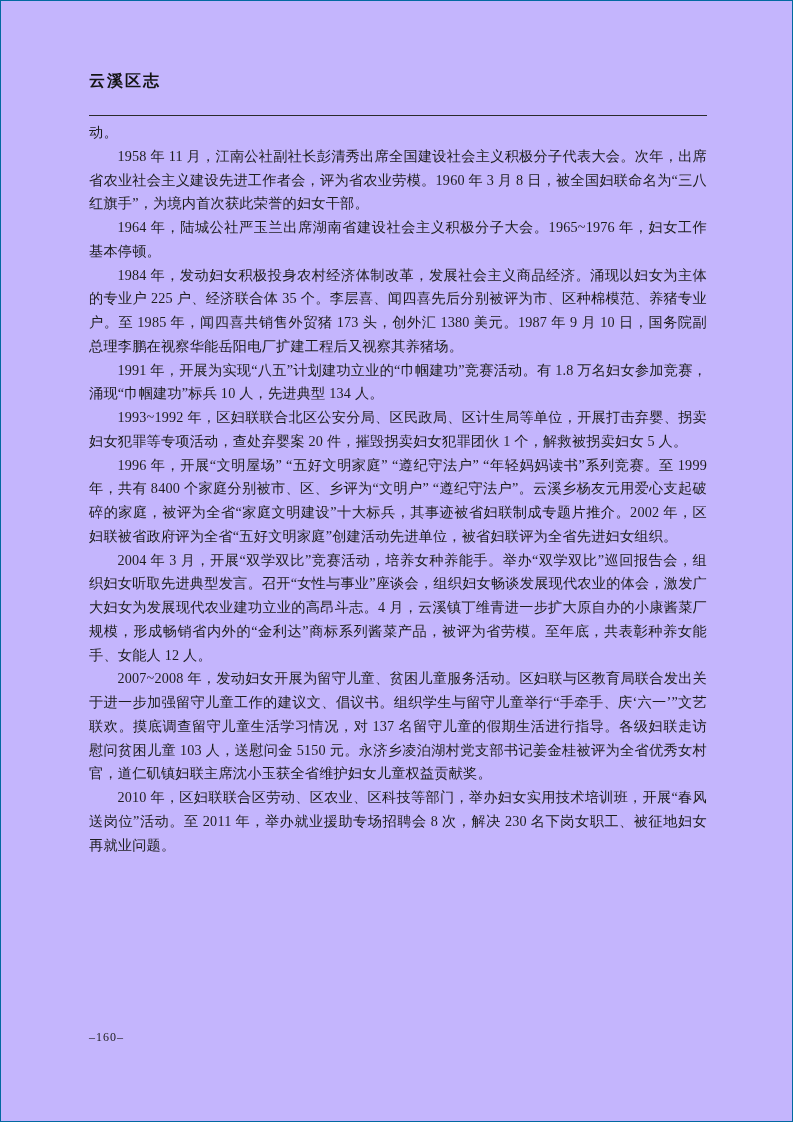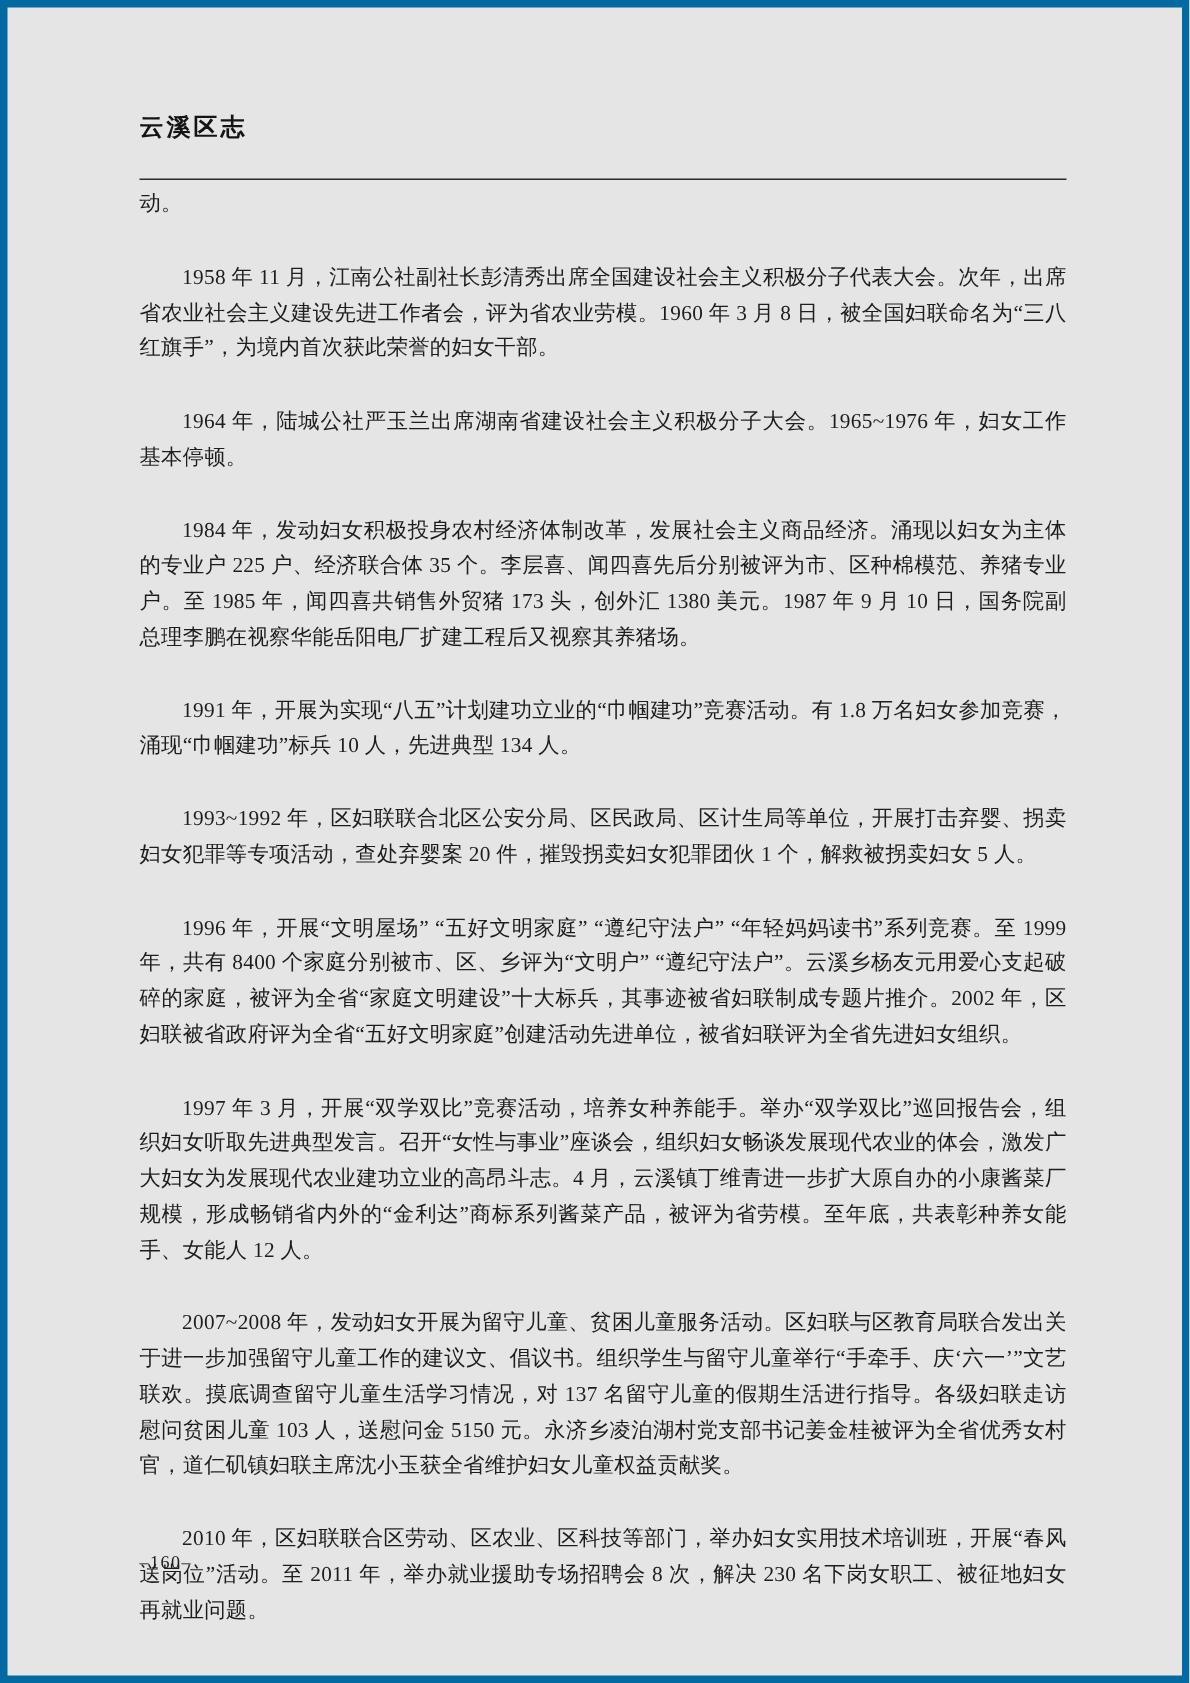--- a/index.html
+++ b/index.html
@@ -12,22 +12,22 @@
     height: 1122px;
     position: relative;
     font-family: "Liberation Serif", "DejaVu Serif", serif;
     color: #1d1d1d;
     overflow: hidden;
   }
   .page {
     position: absolute;
     inset: 0;
     box-sizing: border-box;
-    border: 5px solid #0369a1;
-    background: #e5e5e5;
+    border: 1px solid #0369a1;
+    background: #c4b5fd;
     padding-left: 45px;
   }
   .running-header {
     position: absolute;
     left: 88px;
     top: 70px;
     width: 618px;
   }
   .running-header .book-title {
     font-family: "Liberation Sans", "DejaVu Sans", sans-serif;
@@ -54,21 +54,20 @@
     text-align: justify;
     text-justify: inter-ideograph;
     letter-spacing: 0.2px;
   }
   .content p {
     margin: 0;
     padding: 0;
   }
   .content p.indent {
     text-indent: 2em;
-    margin-top: 25px;
   }
   .page-footer {
     position: absolute;
     left: 88px;
     top: 1029px;
     font-size: 12px;
     letter-spacing: 1px;
     color: #1d1d1d;
   }
 </style>
@@ -84,20 +83,20 @@
   <div class="header-rule"></div>
 
   <div class="content">
     <p class="para">动。</p>
     <p class="para indent">1958 年 11 月，江南公社副社长彭清秀出席全国建设社会主义积极分子代表大会。次年，出席省农业社会主义建设先进工作者会，评为省农业劳模。1960 年 3 月 8 日，被全国妇联命名为“三八红旗手”，为境内首次获此荣誉的妇女干部。</p>
     <p class="para indent">1964 年，陆城公社严玉兰出席湖南省建设社会主义积极分子大会。1965~1976 年，妇女工作基本停顿。</p>
     <p class="para indent">1984 年，发动妇女积极投身农村经济体制改革，发展社会主义商品经济。涌现以妇女为主体的专业户 225 户、经济联合体 35 个。李层喜、闻四喜先后分别被评为市、区种棉模范、养猪专业户。至 1985 年，闻四喜共销售外贸猪 173 头，创外汇 1380 美元。1987 年 9 月 10 日，国务院副总理李鹏在视察华能岳阳电厂扩建工程后又视察其养猪场。</p>
     <p class="para indent">1991 年，开展为实现“八五”计划建功立业的“巾帼建功”竞赛活动。有 1.8 万名妇女参加竞赛，涌现“巾帼建功”标兵 10 人，先进典型 134 人。</p>
     <p class="para indent">1993~1992 年，区妇联联合北区公安分局、区民政局、区计生局等单位，开展打击弃婴、拐卖妇女犯罪等专项活动，查处弃婴案 20 件，摧毁拐卖妇女犯罪团伙 1 个，解救被拐卖妇女 5 人。</p>
     <p class="para indent">1996 年，开展“文明屋场” “五好文明家庭” “遵纪守法户” “年轻妈妈读书”系列竞赛。至 1999 年，共有 8400 个家庭分别被市、区、乡评为“文明户” “遵纪守法户”。云溪乡杨友元用爱心支起破碎的家庭，被评为全省“家庭文明建设”十大标兵，其事迹被省妇联制成专题片推介。2002 年，区妇联被省政府评为全省“五好文明家庭”创建活动先进单位，被省妇联评为全省先进妇女组织。</p>
-    <p class="para indent">1997 年 3 月，开展“双学双比”竞赛活动，培养女种养能手。举办“双学双比”巡回报告会，组织妇女听取先进典型发言。召开“女性与事业”座谈会，组织妇女畅谈发展现代农业的体会，激发广大妇女为发展现代农业建功立业的高昂斗志。4 月，云溪镇丁维青进一步扩大原自办的小康酱菜厂规模，形成畅销省内外的“金利达”商标系列酱菜产品，被评为省劳模。至年底，共表彰种养女能手、女能人 12 人。</p>
+    <p class="para indent">2004 年 3 月，开展“双学双比”竞赛活动，培养女种养能手。举办“双学双比”巡回报告会，组织妇女听取先进典型发言。召开“女性与事业”座谈会，组织妇女畅谈发展现代农业的体会，激发广大妇女为发展现代农业建功立业的高昂斗志。4 月，云溪镇丁维青进一步扩大原自办的小康酱菜厂规模，形成畅销省内外的“金利达”商标系列酱菜产品，被评为省劳模。至年底，共表彰种养女能手、女能人 12 人。</p>
     <p class="para indent">2007~2008 年，发动妇女开展为留守儿童、贫困儿童服务活动。区妇联与区教育局联合发出关于进一步加强留守儿童工作的建议文、倡议书。组织学生与留守儿童举行“手牵手、庆‘六一’”文艺联欢。摸底调查留守儿童生活学习情况，对 137 名留守儿童的假期生活进行指导。各级妇联走访慰问贫困儿童 103 人，送慰问金 5150 元。永济乡凌泊湖村党支部书记姜金桂被评为全省优秀女村官，道仁矶镇妇联主席沈小玉获全省维护妇女儿童权益贡献奖。</p>
     <p class="para indent">2010 年，区妇联联合区劳动、区农业、区科技等部门，举办妇女实用技术培训班，开展“春风送岗位”活动。至 2011 年，举办就业援助专场招聘会 8 次，解决 230 名下岗女职工、被征地妇女再就业问题。</p>
   </div>
 
   <div class="page-footer">–160–</div>
 
 </div>
 
 </body></html>

